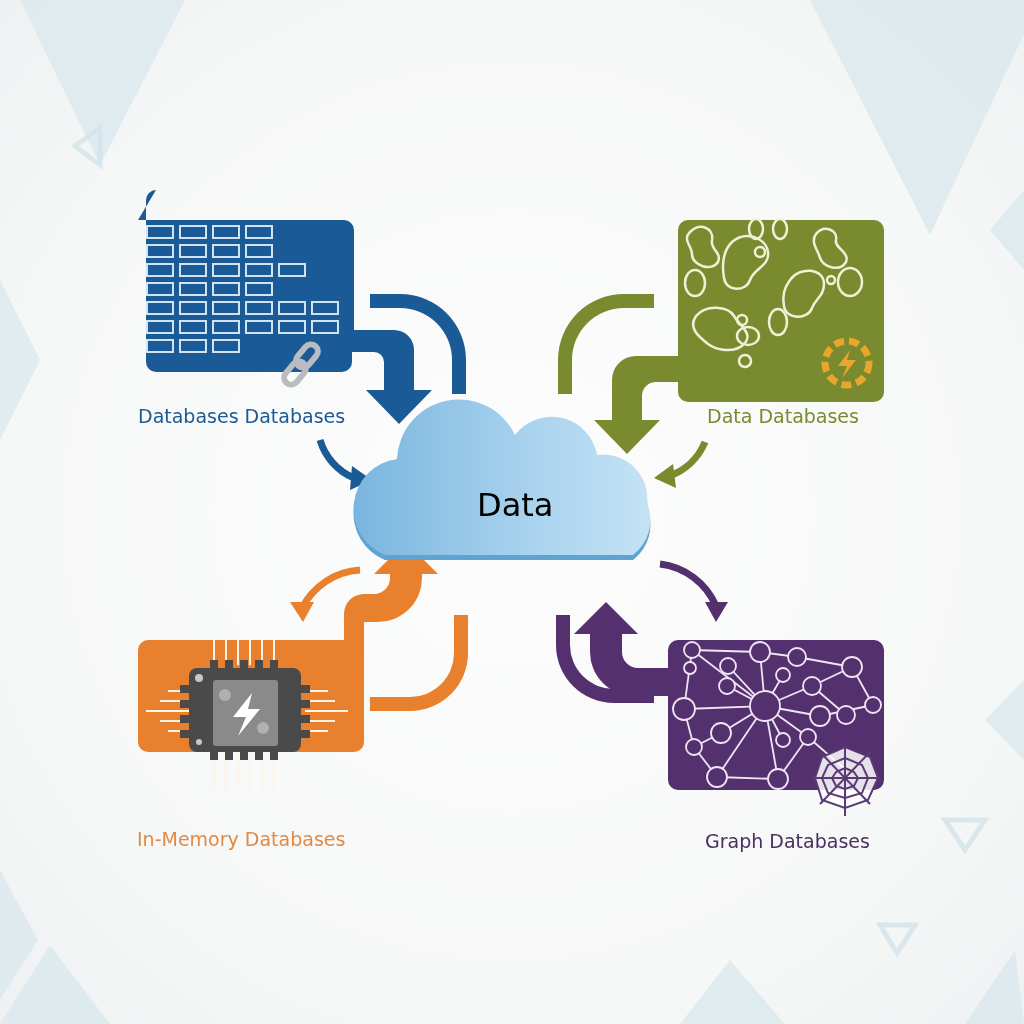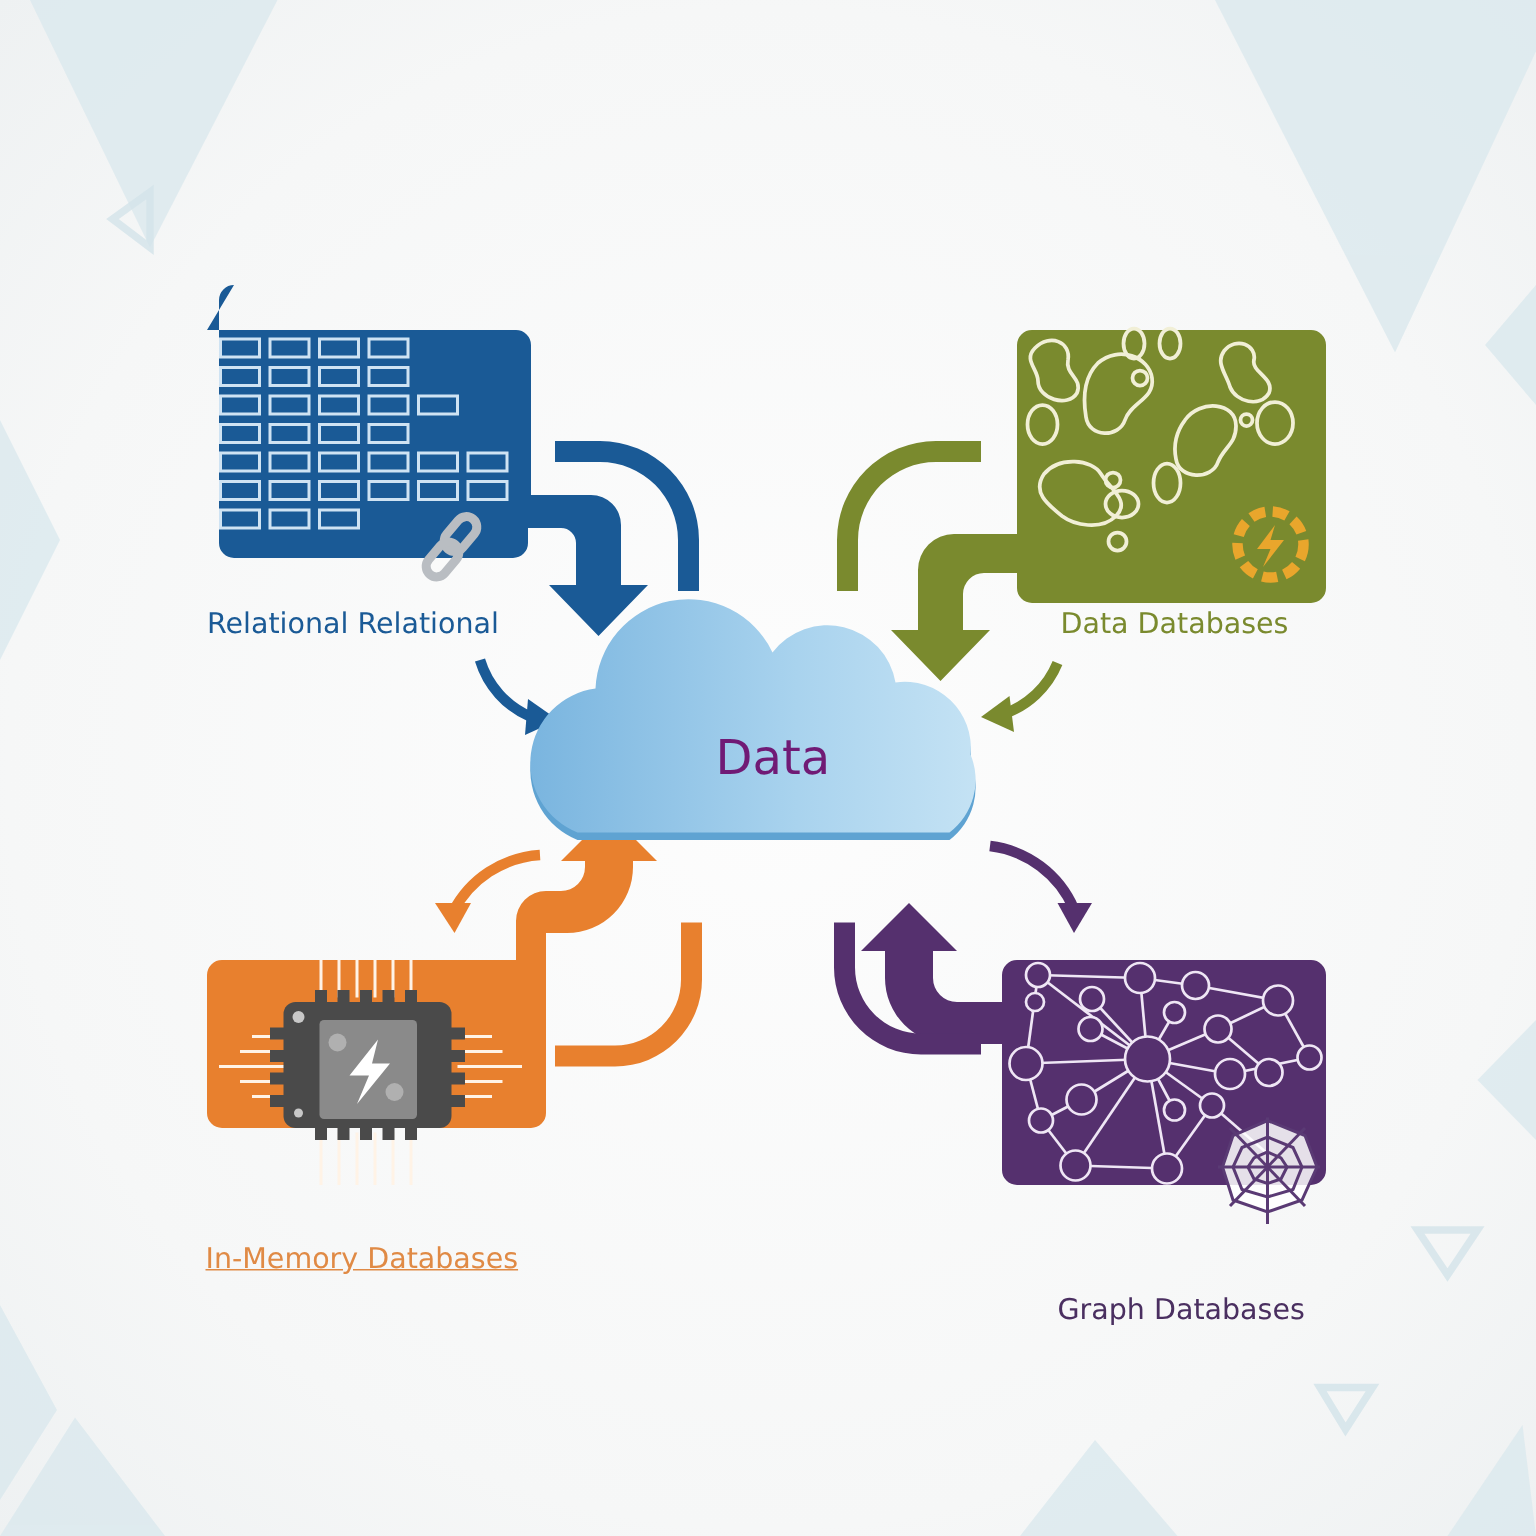--- a/index.html
+++ b/index.html
@@ -3,21 +3,21 @@
   <meta charset="utf-8">
   <style>
     html, body { margin: 0; padding: 0; }
     body {
       width: 1024px; height: 1024px; overflow: hidden; position: relative;
       background: radial-gradient(ellipse at center, #fdfdfd 0%, #f6f7f7 70%, #eef1f2 100%);
       font-family: "DejaVu Sans", sans-serif;
     }
     .bg { position: absolute; left: 0; top: 0; }
     .label { position: absolute; font-size: 19px; font-weight: normal; white-space: nowrap; }
-    .cloud-label { position: absolute; left: 477px; top: 486px; font-size: 32px; color: #701a75; }
+    .cloud-label { position: absolute; left: 477px; top: 486px; font-size: 32px; color: #000000; }
   </style>
 </head>
 <body>
 
 <svg class="bg" width="1024" height="1024" viewBox="0 0 1024 1024">
   <defs>
     <linearGradient id="cloudGrad" x1="0" y1="0" x2="1" y2="0">
       <stop offset="0" stop-color="#7ab5df"></stop>
       <stop offset="0.6" stop-color="#a9d3ee"></stop>
       <stop offset="1" stop-color="#c4e2f4"></stop>
@@ -241,16 +241,16 @@
   </g>
 
   <g>
     <path d="M385,560 a50,50 0 0 1 12,-96 a62,62 0 0 1 118,-24 a46,46 0 0 1 82,20 a44,44 0 0 1 50,48 a44,44 0 0 1 -14,52 z" fill="#5fa3d2"></path>
     <path d="M385,555 a50,50 0 0 1 12,-96 a62,62 0 0 1 118,-24 a46,46 0 0 1 82,20 a44,44 0 0 1 50,48 a44,44 0 0 1 -14,52 z" fill="url(#cloudGrad)"></path>
   </g>
 </svg>
 
 <div class="cloud-label">Data</div>
 
-<div class="label" style="left:138px; top:405px; color:#1a5a96;">Relational Relational</div>
+<div class="label" style="left:138px; top:405px; color:#1a5a96;">Databases Databases</div>
 <div class="label" style="left:707px; top:405px; color:#7a8a2e;">Data Databases</div>
-<div class="label" style="left:137px; top:828px; color:#e08a45;text-decoration:underline;">In-Memory Databases</div>
-<div class="label" style="left:705px; top:830px; color:#4a2f60;margin-top:32px;">Graph Databases</div>
+<div class="label" style="left:137px; top:828px; color:#e08a45;">In-Memory Databases</div>
+<div class="label" style="left:705px; top:830px; color:#4a2f60;">Graph Databases</div>
 
 </body></html>

